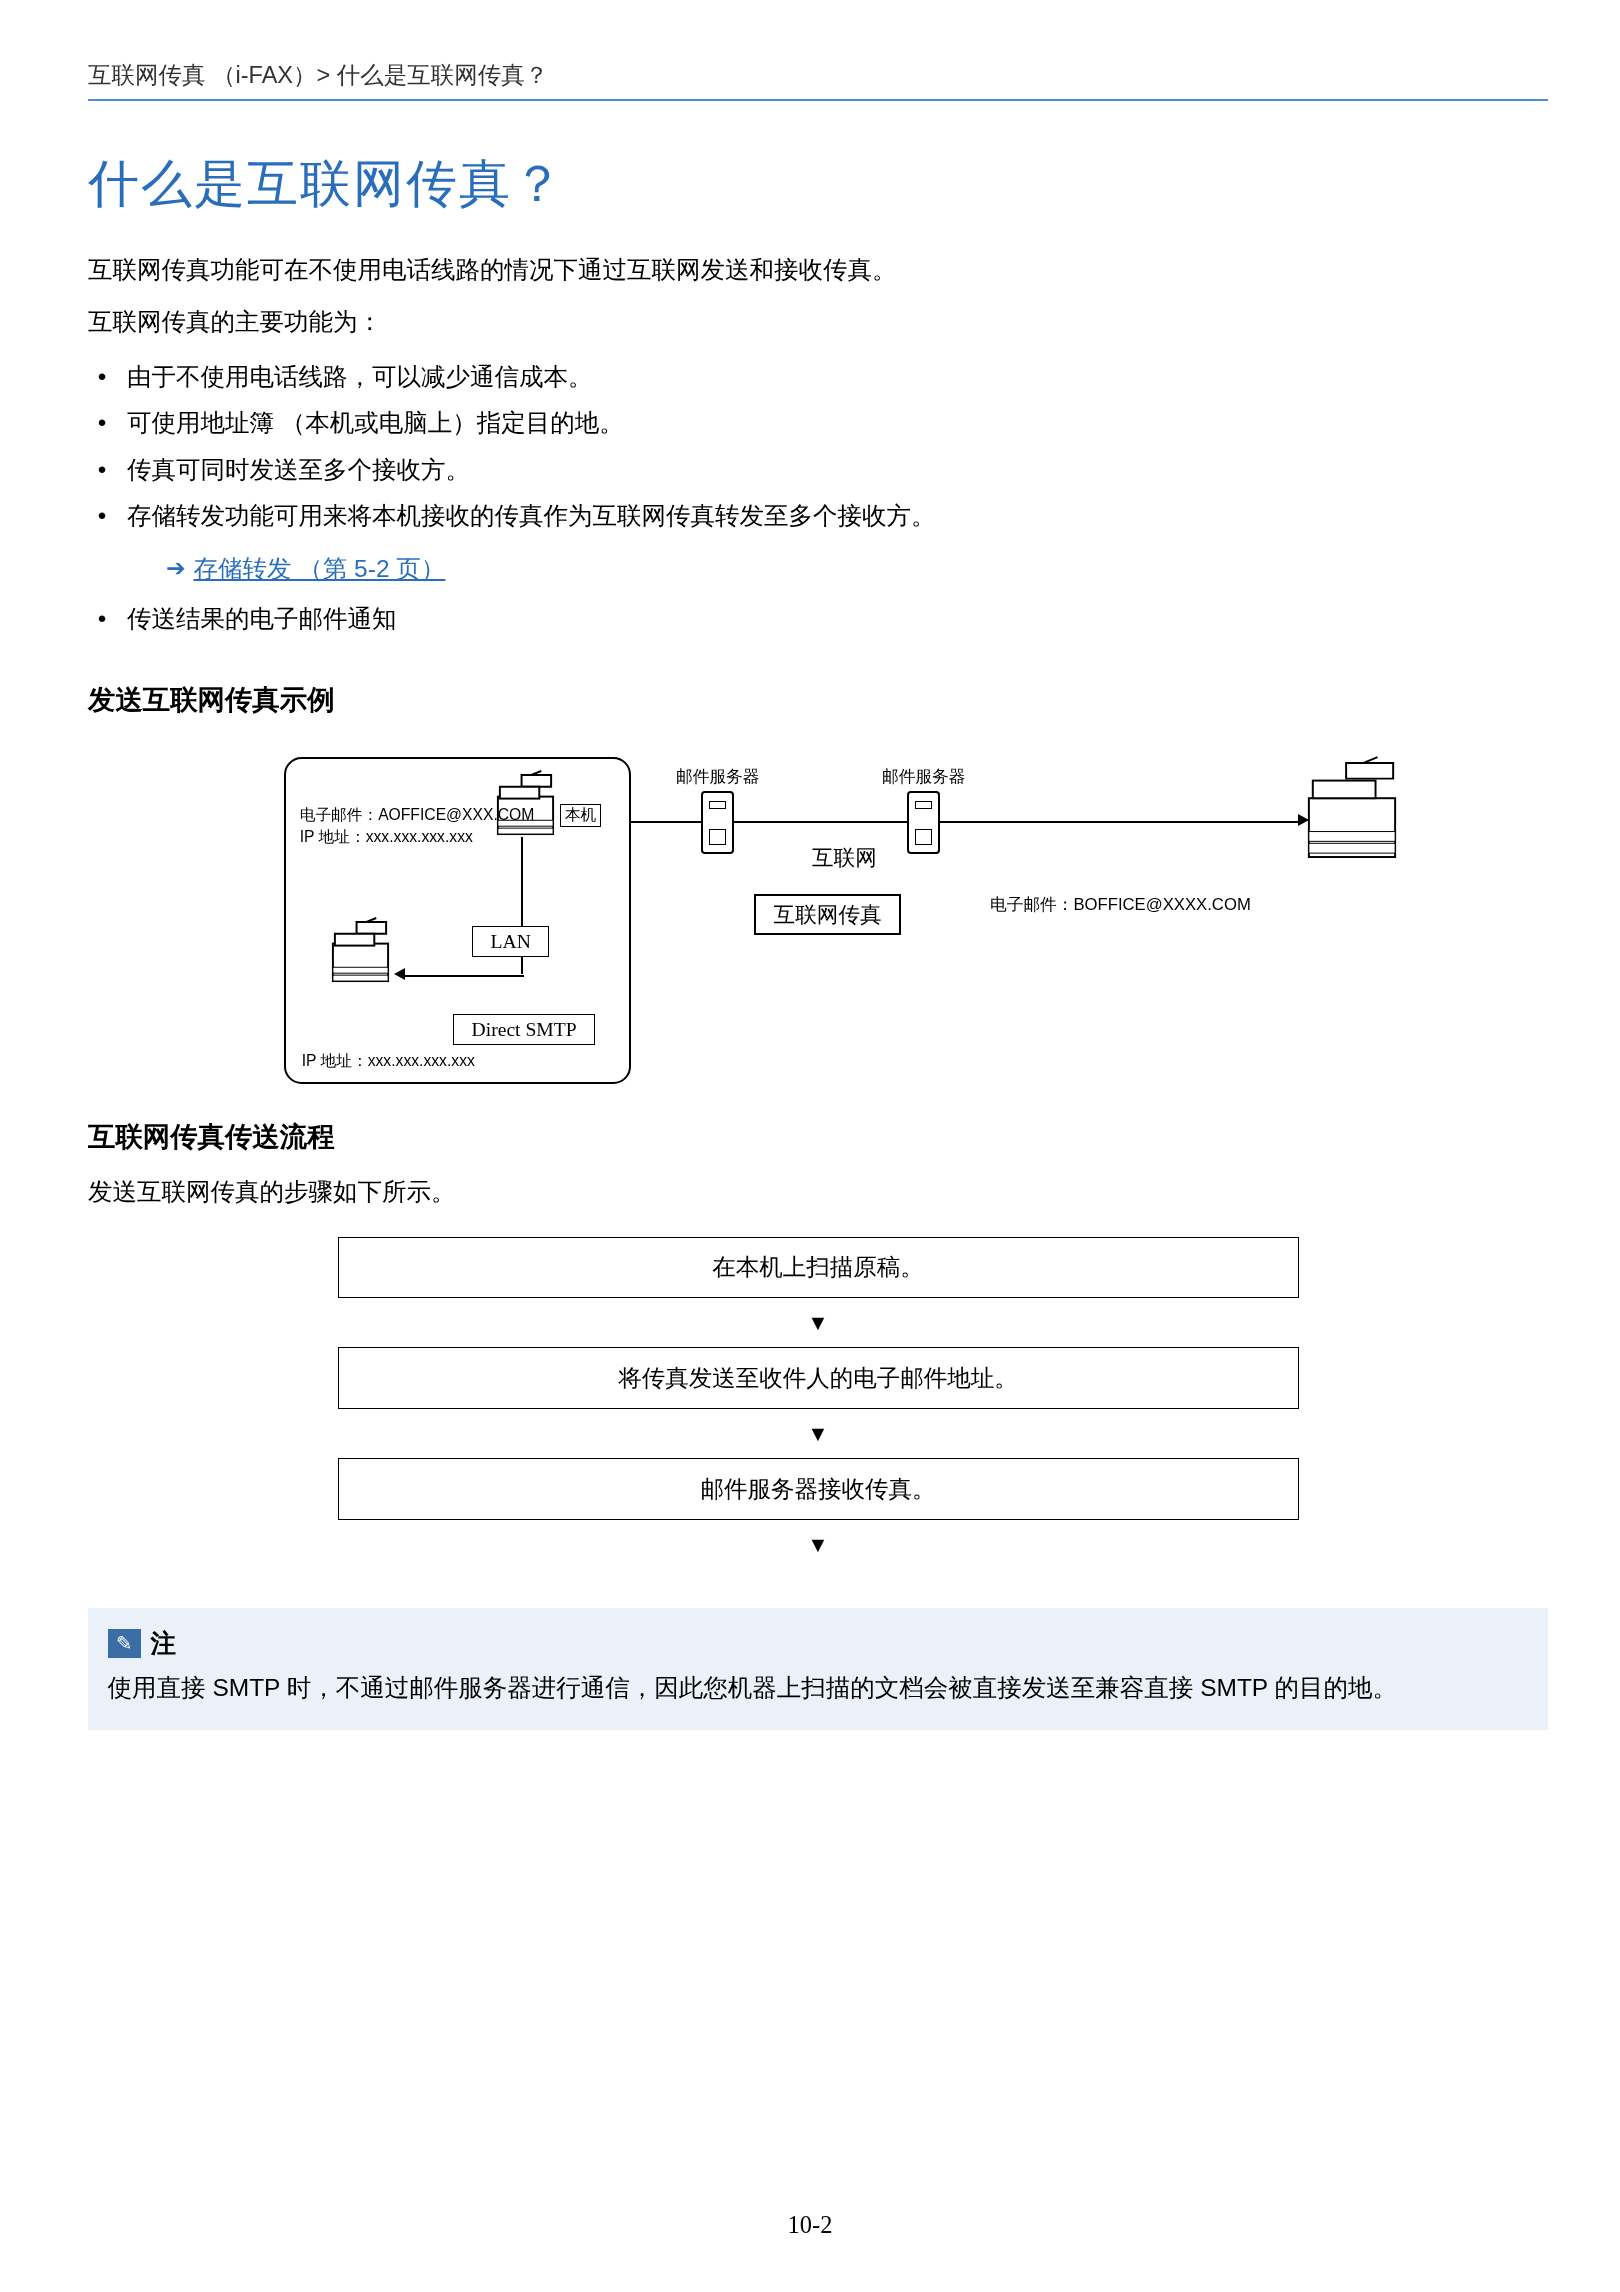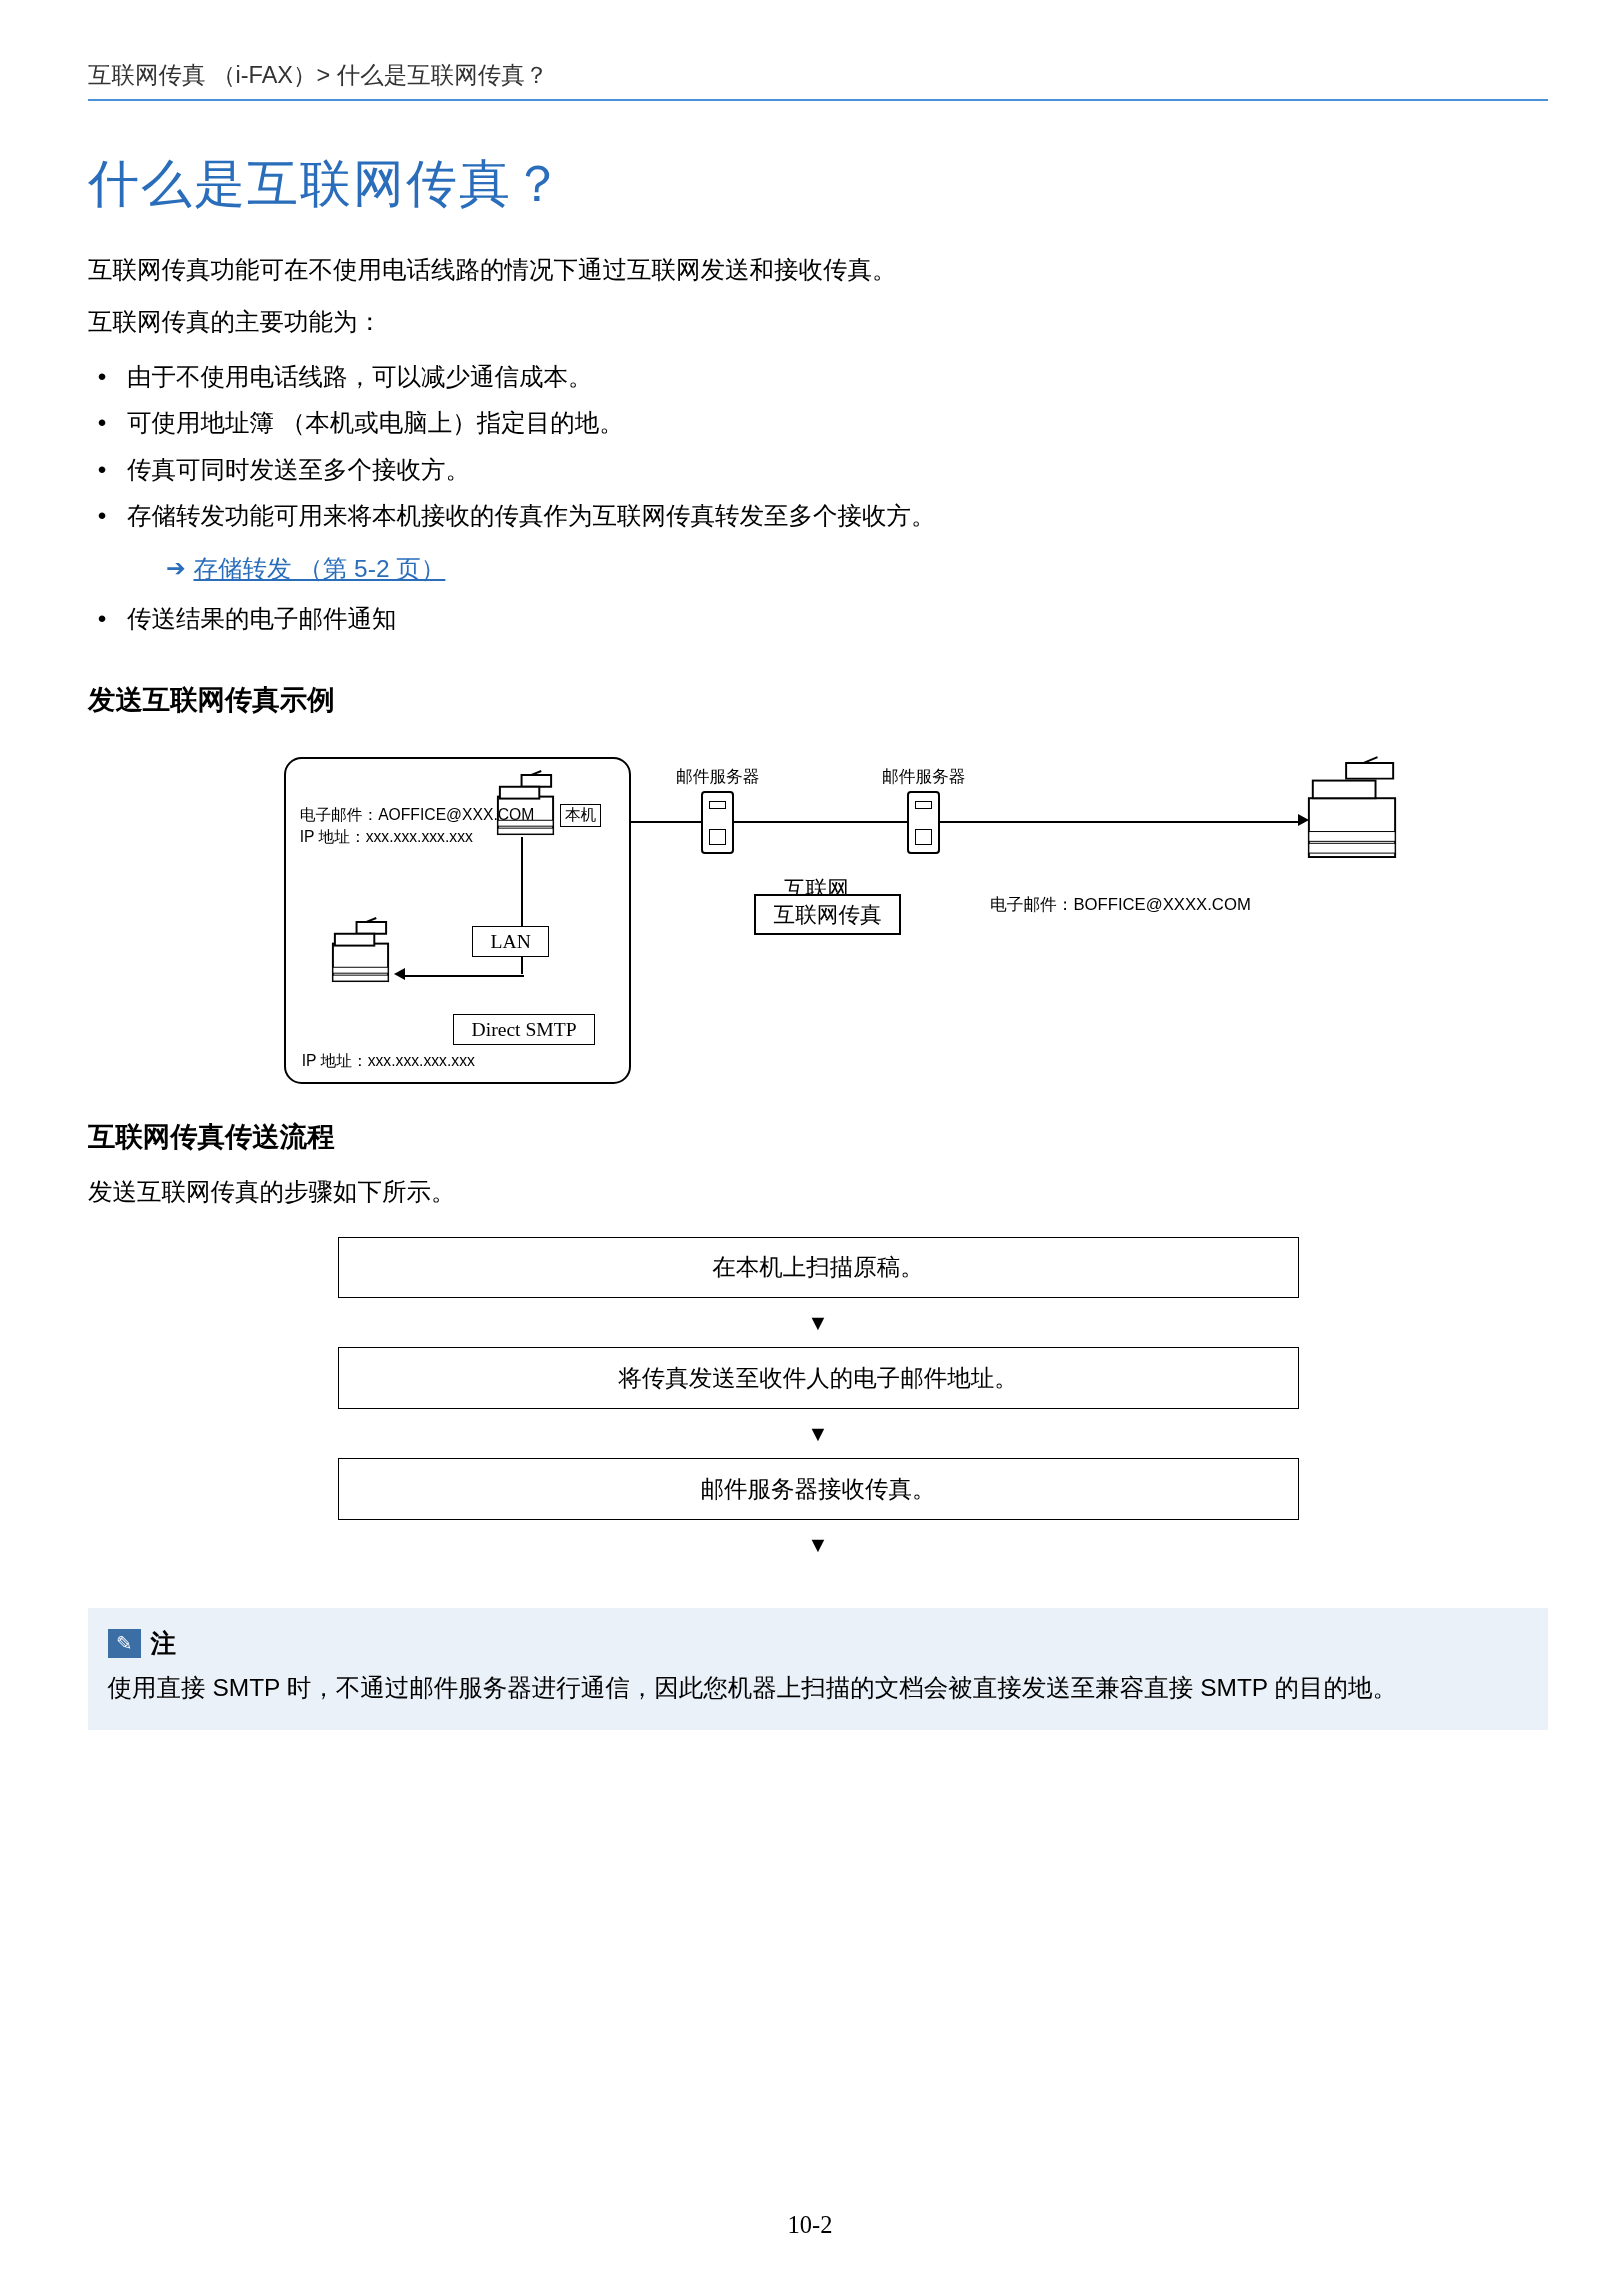--- a/index.html
+++ b/index.html
@@ -312,21 +312,21 @@
 
       <div class="server-icon" style="left:392px; top:17.6px;">
         <div>邮件服务器</div>
         <div class="srv-body"></div>
       </div>
       <div class="server-icon" style="left:598px; top:17.6px;">
         <div>邮件服务器</div>
         <div class="srv-body"></div>
       </div>
 
-      <div class="mid-label" style="left:500px; top:96px;margin-top:31px;">互联网</div>
+      <div class="mid-label" style="left:528px; top:96px;">互联网</div>
 
       <div class="framed-label" style="left:470px; top:147px;">互联网传真</div>
 
       <div class="right-mfp" style="left:1019px; top:7.8px;">
         <div class="mfp-icon" style="position:relative;">
           <svg width="98" height="108" viewBox="0 0 100 110">
             <rect x="6" y="44" width="88" height="60" fill="#fff" stroke="#000" stroke-width="2"></rect>
             <rect x="6" y="78" width="88" height="10" fill="#fff" stroke="#000" stroke-width="1"></rect>
             <rect x="6" y="90" width="88" height="10" fill="#fff" stroke="#000" stroke-width="1"></rect>
             <polygon points="44,8 92,8 92,24 44,24" fill="#fff" stroke="#000" stroke-width="2"></polygon>

